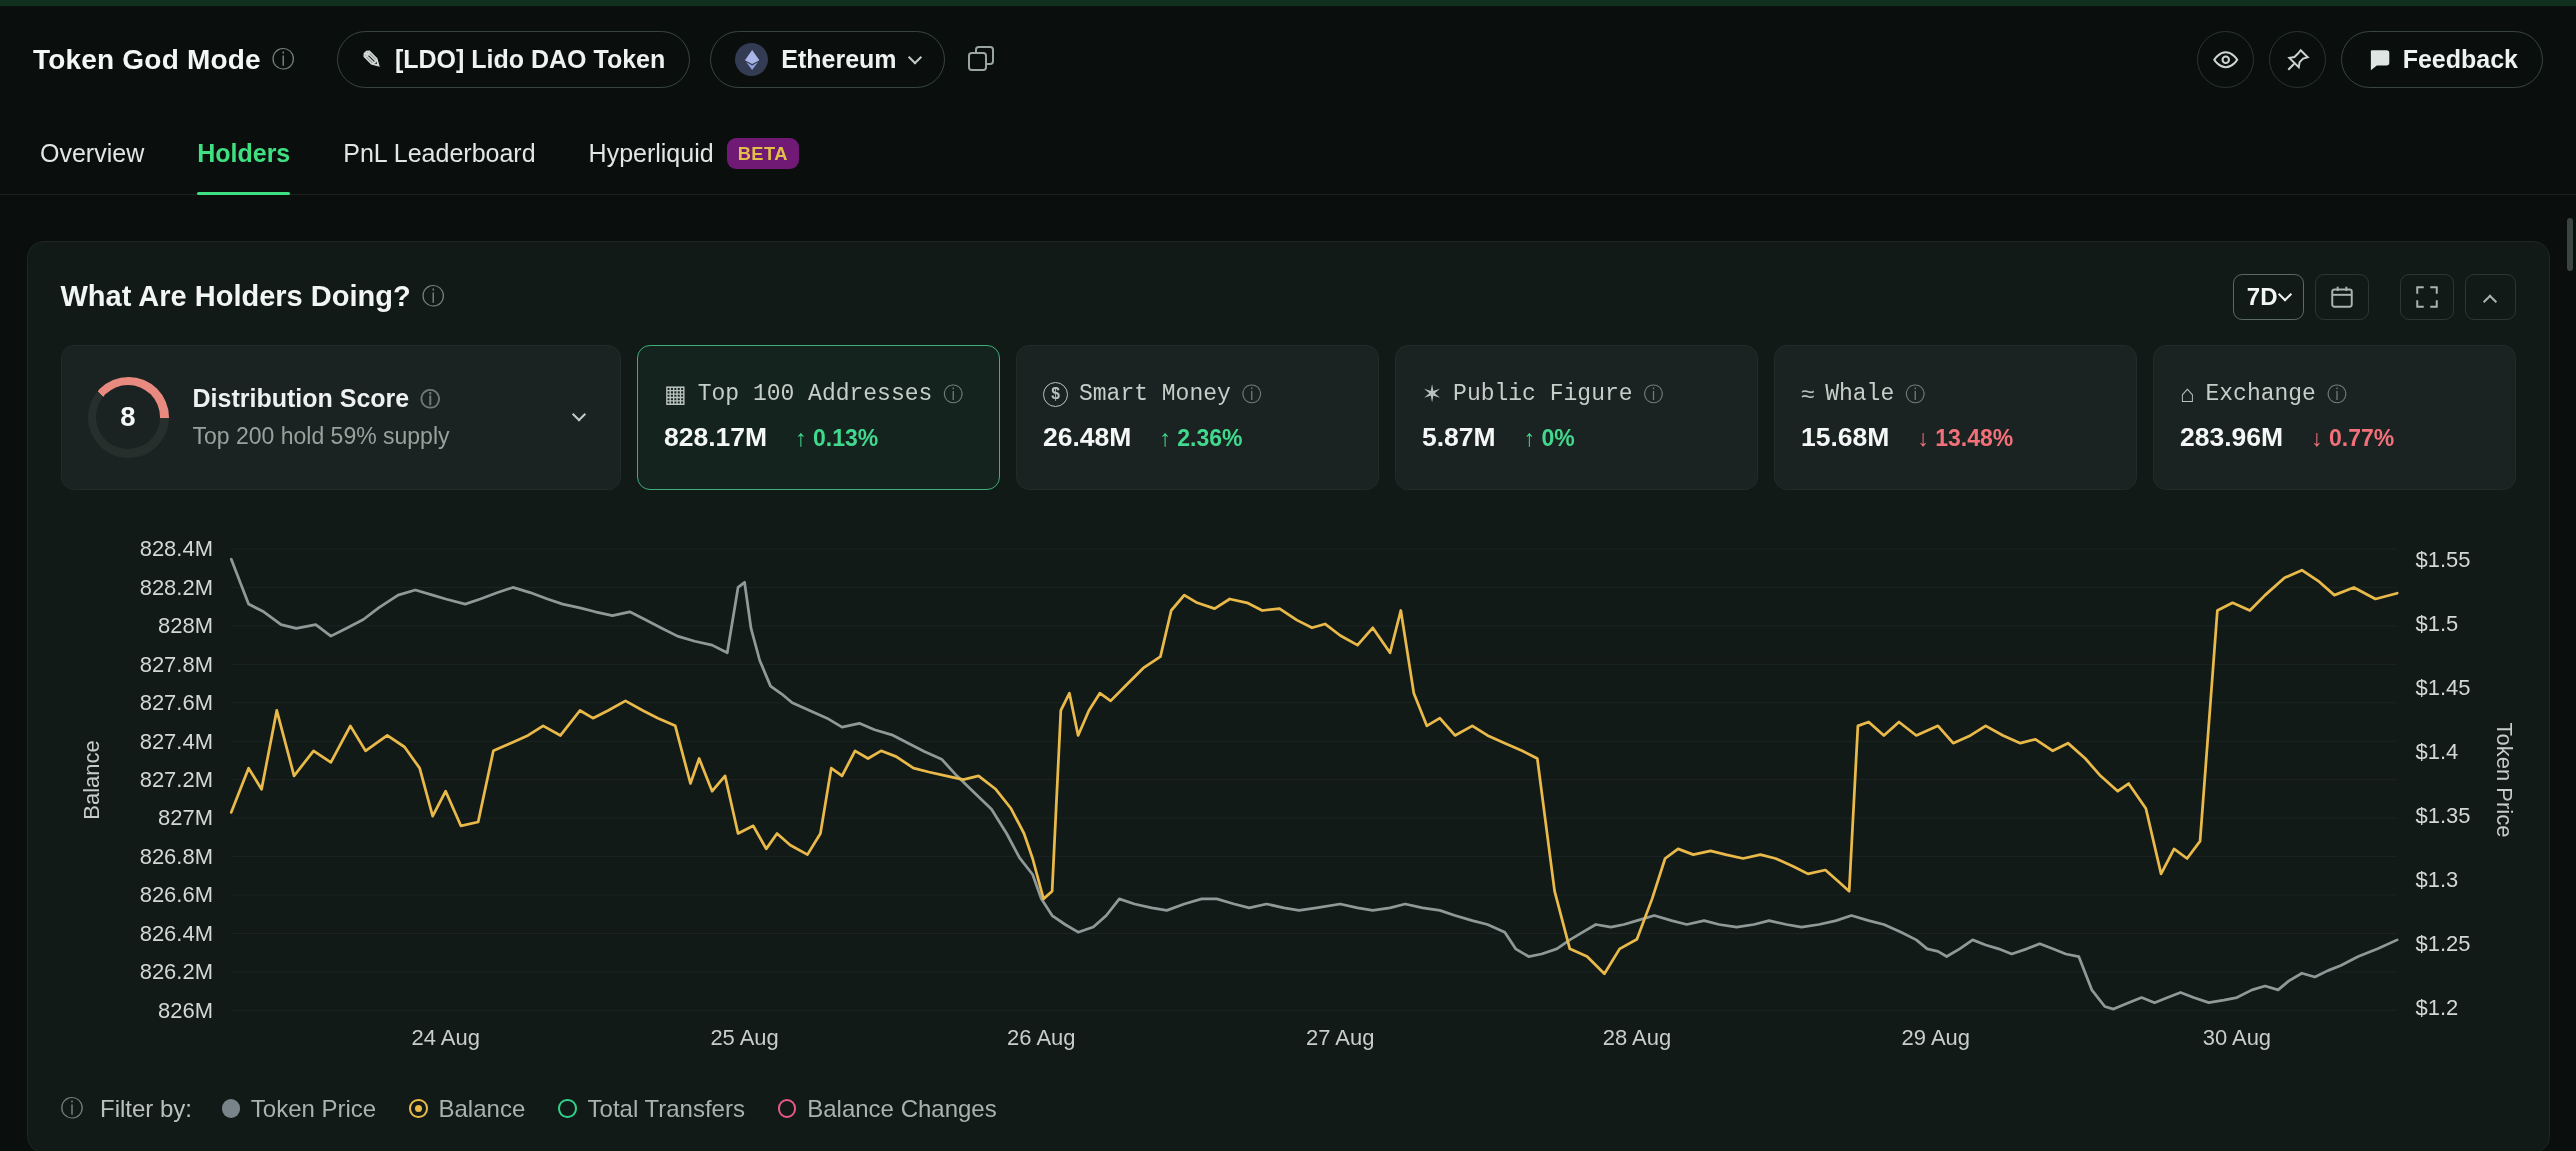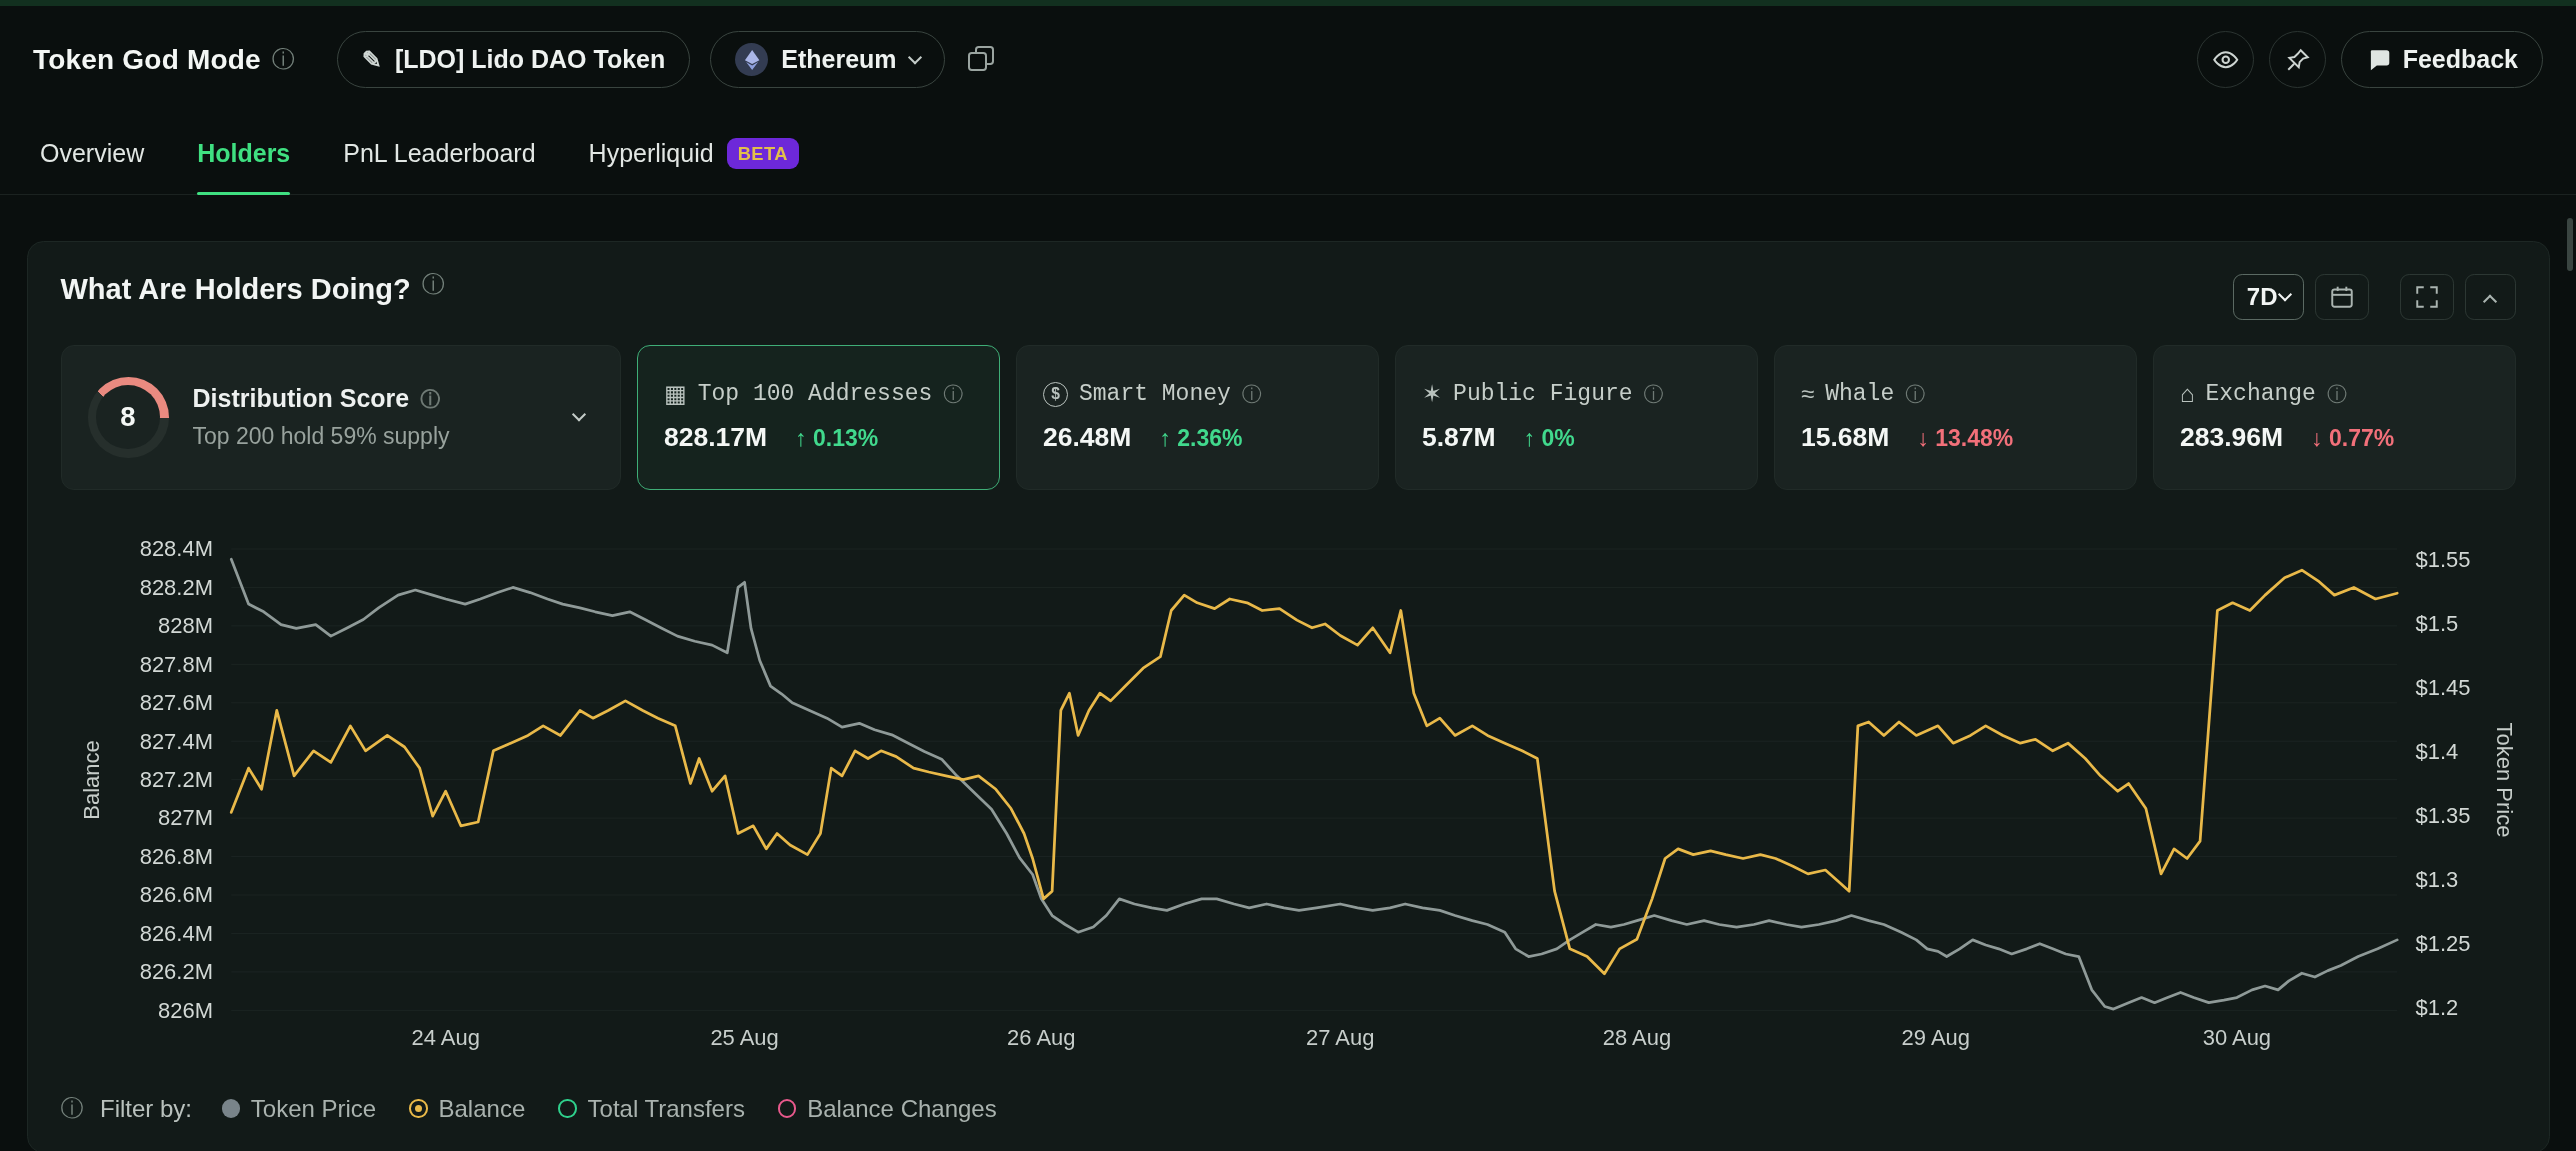--- a/index.html
+++ b/index.html
@@ -40,26 +40,26 @@
     width:57px; height:57px; border-radius:50%; border:1.4px solid #2b3431;
     display:flex; align-items:center; justify-content:center; color:#cdd4d1; cursor:pointer; background:transparent;
   }
   .feedback-pill { font-weight:600; gap:11px; }
 
   
   .tabs { display:flex; align-items:center; gap:53px; height:81px; padding:0 40px; border-bottom:1.8px solid #1b2220; }
   .tab { position:relative; display:flex; align-items:center; gap:13px; height:100%; font-size:25px; color:#e2e7e4; cursor:pointer; }
   .tab.active { color:#3fe081; font-weight:bold; }
   .tab.active::after { content:""; position:absolute; left:0; right:0; bottom:-1.8px; height:3.7px; border-radius:1.8px; background:#3fe081; }
-  .beta-badge { background:#6d28d9; color:#e2bf4a; font-size:18.3px; font-weight:bold; padding:4.6px 11px; border-radius:9px; letter-spacing:0.5px; }
+  .beta-badge { background:#701a75; color:#e2bf4a; font-size:18.3px; font-weight:bold; padding:4.6px 11px; border-radius:9px; letter-spacing:0.5px; }
 
   
   .main { padding:46px 26.5px 0; }
   .panel { background:#121a18; border:0.9px solid #1d2724; border-radius:16.5px; height:912px; overflow:hidden; }
-  .panel-header { display:flex; height:48px; margin:31px 33px 0; }
+  .panel-header { display:flex; align-items:center; height:48px; margin:31px 33px 0; }
   .panel-title { font-size:29px; font-weight:bold; color:#f2f5f4; }
   .panel-controls { margin-left:auto; display:flex; align-items:center; gap:11px; }
   .ctl-btn {
     height:46px; min-width:51px; padding:0 13px; border-radius:9.2px; border:1.4px solid #2c3733;
     display:flex; align-items:center; justify-content:center; gap:2px; color:#aab4b0; cursor:pointer; background:transparent;
   }
   .range-btn { border-color:#5b6a63; color:#f2f5f4; font-size:24px; font-weight:bold; }
   .gap-left { margin-left:20px; }
 
   

